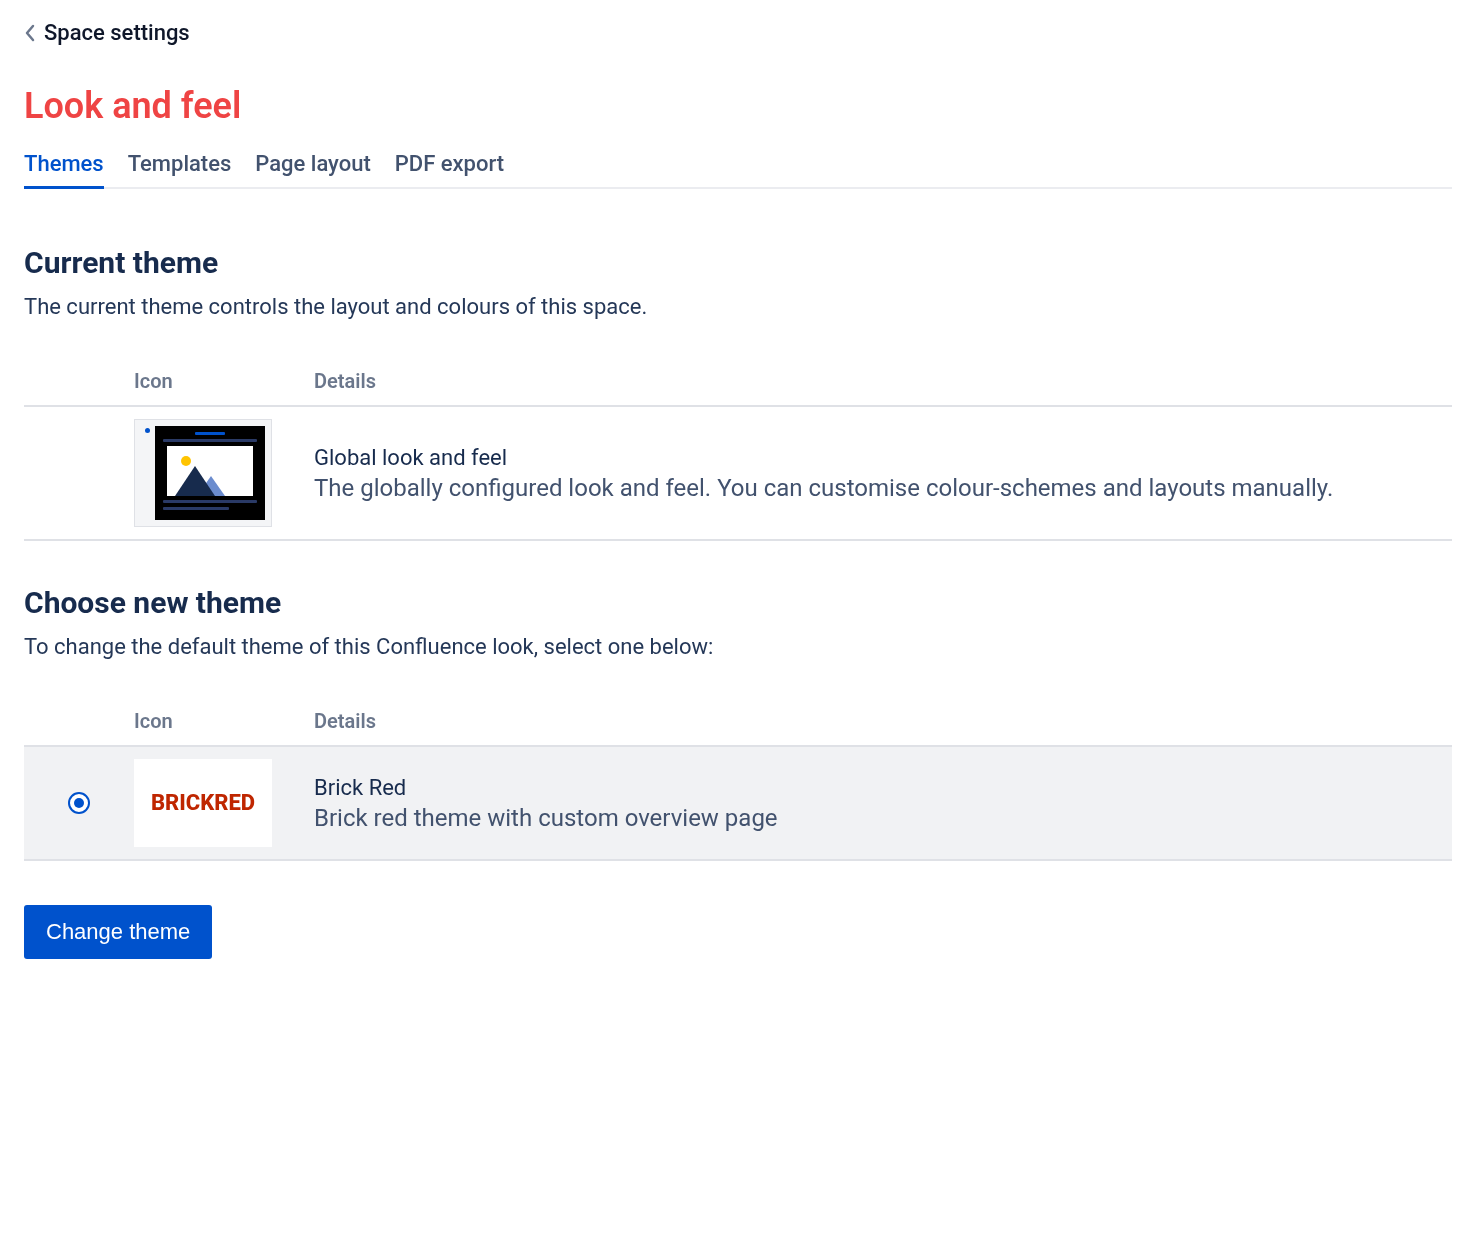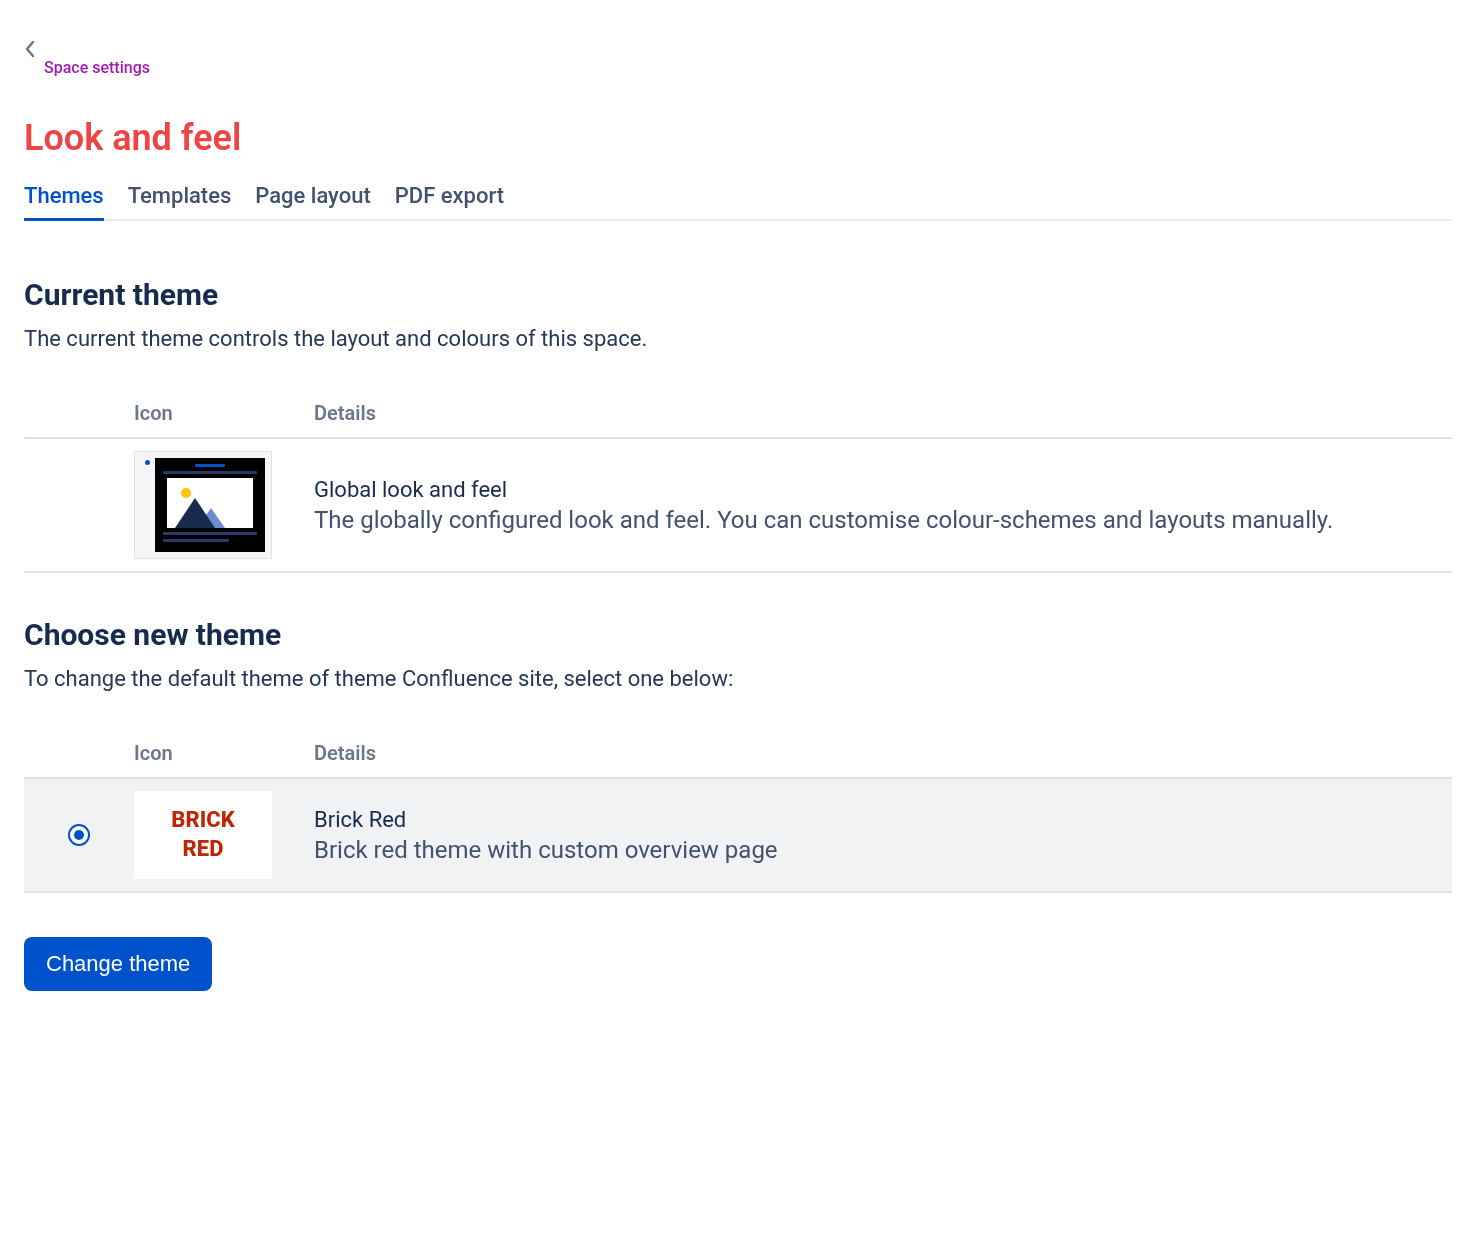--- a/index.html
+++ b/index.html
@@ -21,24 +21,23 @@
     cursor: pointer;
   }
   .breadcrumb-chevron {
     color: #6B778C;
     font-size: 18px;
     line-height: 1;
     display: inline-flex;
     align-items: center;
   }
   .breadcrumb-text {
-    color: #a21caf;
-    font-size: 16px;
+    color: #0f172a;
+    font-size: 22px;
     font-weight: 500;
-    margin-top: 38px;
   }
   h1.page-title {
     font-size: 36px;
     font-weight: 600;
     color: #ef4444;
     margin-bottom: 24px;
   }
   .tabs {
     display: flex;
     gap: 24px;
@@ -186,40 +185,40 @@
     border-bottom: 20px solid #6B8CCE;
   }
 
   
   .thumb-brick {
     width: 138px;
     height: 88px;
     background: #fff;
     border: 1px solid #fff;
     display: flex;
-    flex-direction: column;
+    flex-direction: row;
     align-items: center;
     justify-content: center;
     font-weight: 800;
     color: #BF2600;
     font-size: 22px;
     line-height: 1.3;
   }
 
   .section-spacer { height: 44px; }
 
   .btn-primary {
     display: inline-block;
     background: #0052CC;
     color: #fff;
     font-size: 22px;
     font-weight: 500;
     padding: 14px 22px;
     border: none;
-    border-radius: 8px;
+    border-radius: 3px;
     cursor: pointer;
     margin-top: 44px;
   }
 </style>
 </head>
 <body>
 
 
 
 
@@ -279,21 +278,21 @@
         <div class="theme-desc">The globally configured look and feel. You can customise colour-schemes and layouts manually.</div>
       </td>
     </tr>
   </tbody>
 </table>
 
 <div class="section-spacer"></div>
 
 
 <h2 class="section-title">Choose new theme</h2>
-<p class="section-desc">To change the default theme of theme Confluence site, select one below:</p>
+<p class="section-desc">To change the default theme of this Confluence look, select one below:</p>
 
 <table class="theme-table">
   <thead>
     <tr>
       <th class="col-radio"></th>
       <th class="col-icon">Icon</th>
       <th>Details</th>
     </tr>
   </thead>
   <tbody>

